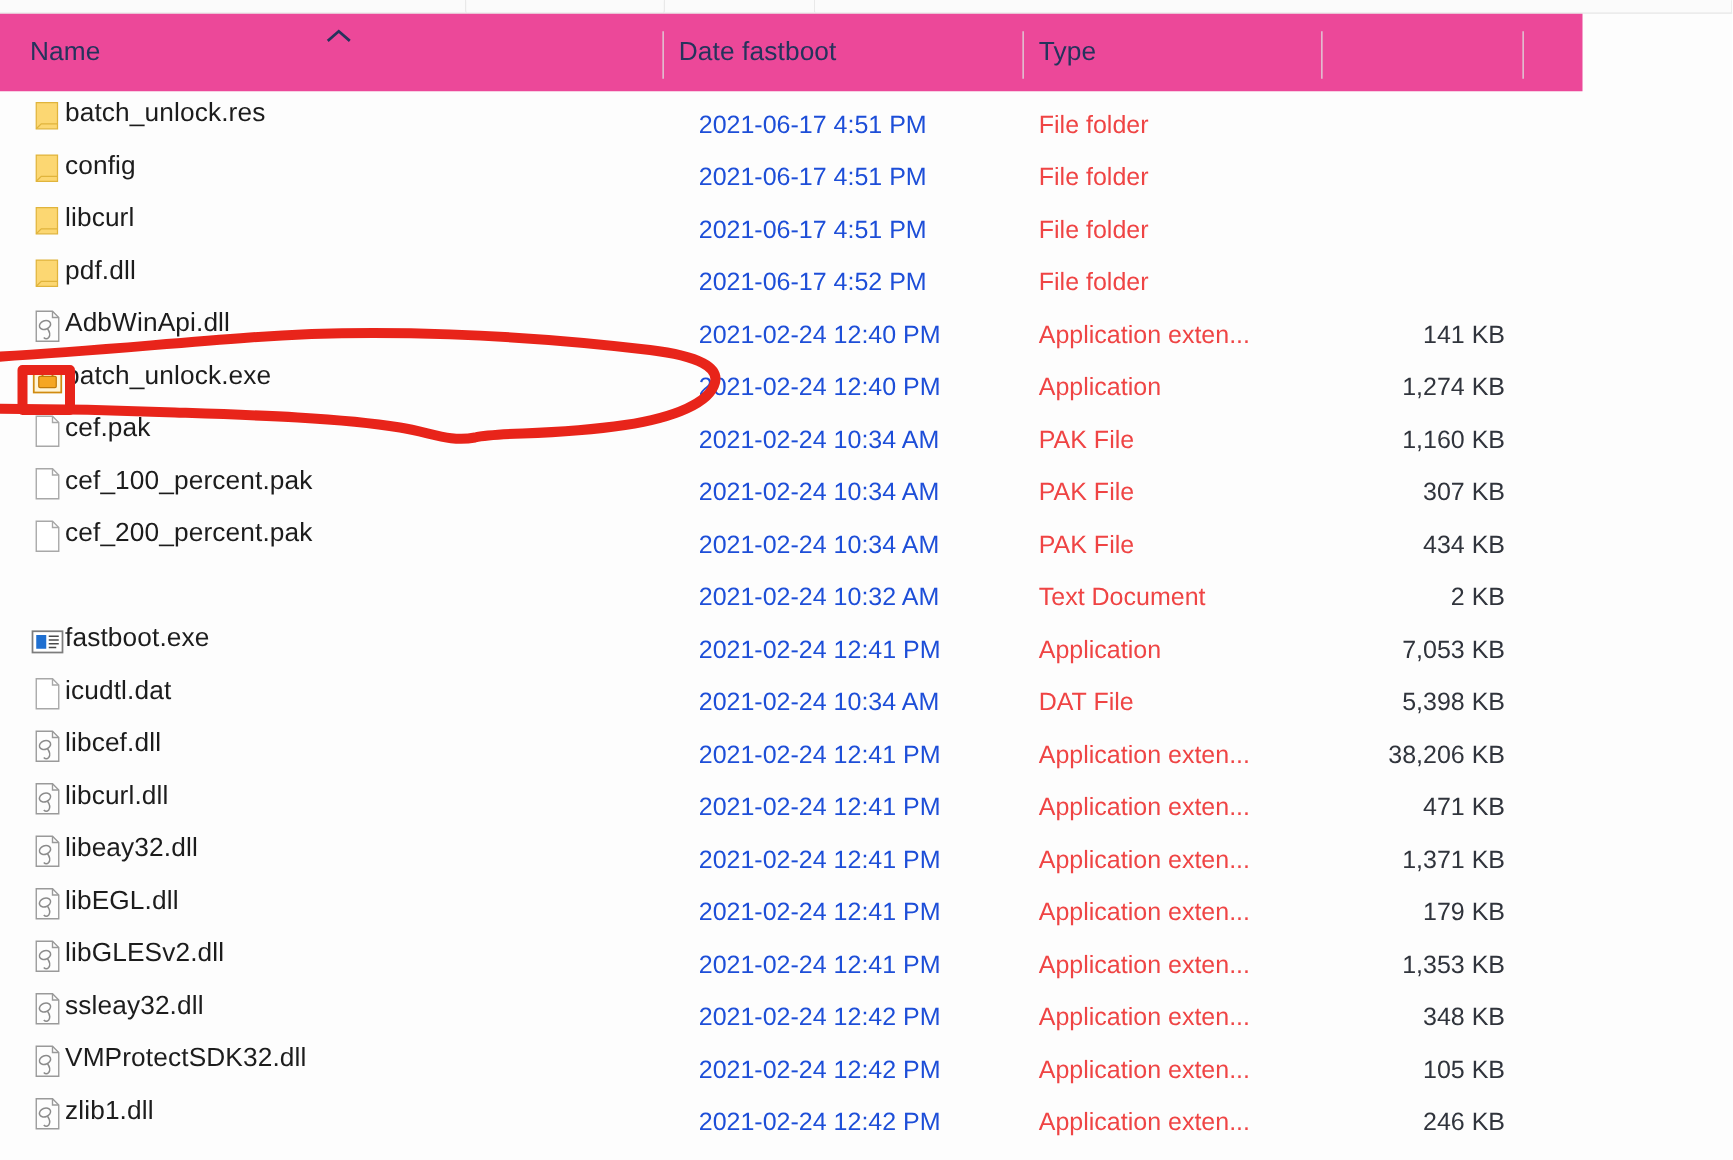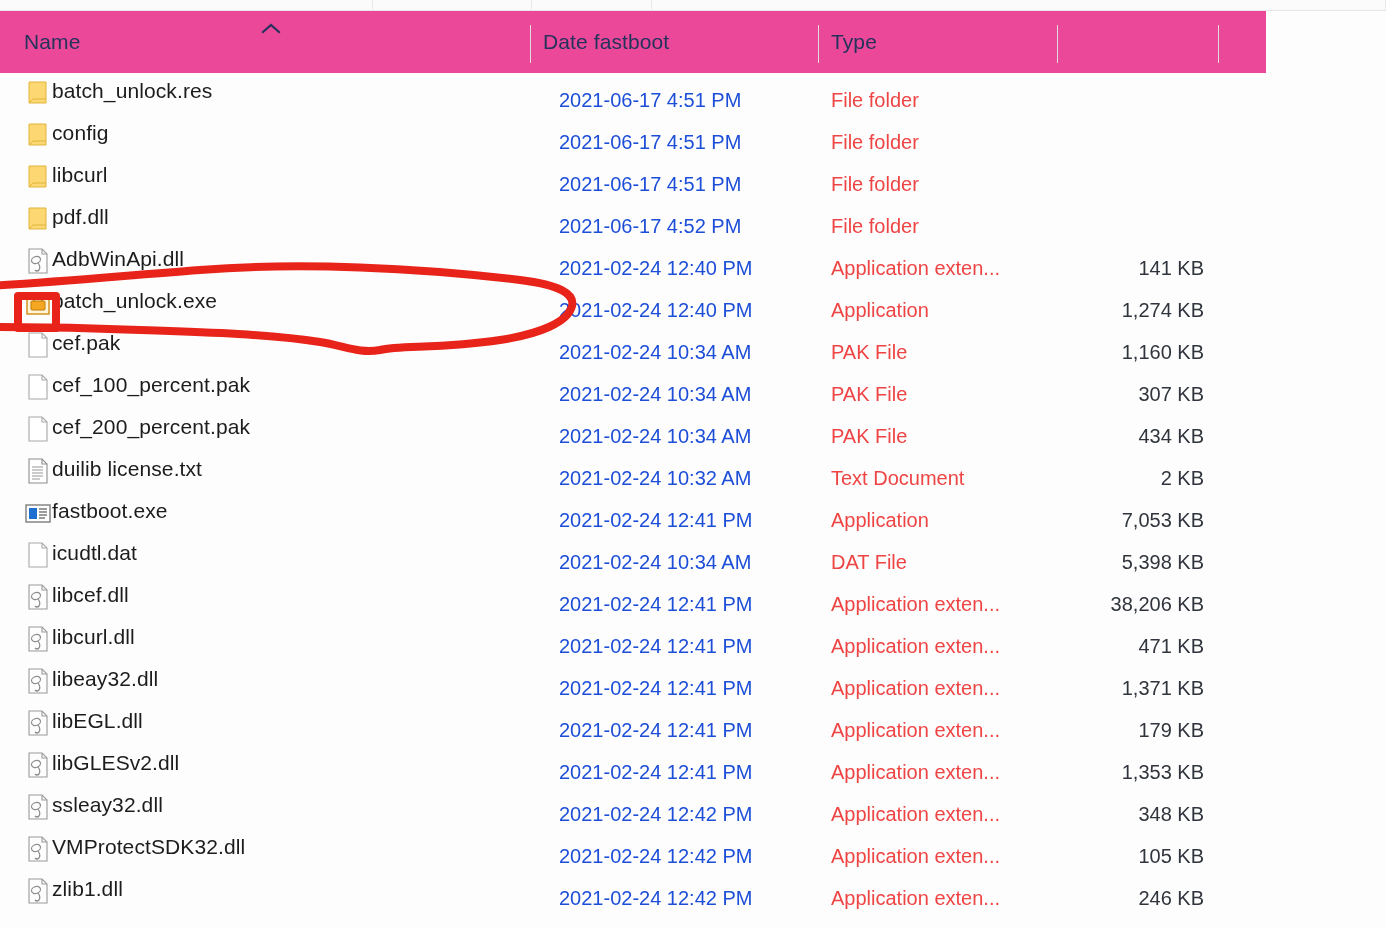--- a/index.html
+++ b/index.html
@@ -280,34 +280,20 @@
         <path d="M5 2 h13 l5 5 v19 h-18 z" fill="#ffffff" stroke="#a8a8a8" stroke-width="1.1"></path>
         <path d="M18 2 v5 h5" fill="none" stroke="#a8a8a8" stroke-width="1.1"></path>
       </svg></span>
       <span class="fname">cef_200_percent.pak</span>
     </div>
     <div class="cell-date">2021-02-24 10:34 AM</div>
     <div class="cell-type">PAK File</div>
     <div class="cell-size">434 KB</div>
       </div>
       <div class="row">
-    <div class="cell-name">
-      <span class="icon"><svg width="28" height="30" viewBox="0 0 28 30">
-        <path d="M5 2 h13 l5 5 v19 h-18 z" fill="#ffffff" stroke="#8d8d8d" stroke-width="1.1"></path>
-        <path d="M18 2 v5 h5" fill="none" stroke="#8d8d8d" stroke-width="1.1"></path>
-        <g stroke="#8d8d8d" stroke-width="0.9">
-          <path d="M8 10 h11"></path>
-                <path d="M8 13 h11"></path>
-                <path d="M8 16 h11"></path>
-          <path d="M8 19 h11"></path>
-                <path d="M8 22 h8"></path>
-        </g>
-      </svg></span>
-      <span class="fname">duilib license.txt</span>
-    </div>
     <div class="cell-date">2021-02-24 10:32 AM</div>
     <div class="cell-type">Text Document</div>
     <div class="cell-size">2 KB</div>
       </div>
       <div class="row">
     <div class="cell-name">
       <span class="icon"><svg width="28" height="30" viewBox="0 0 28 30">
         <rect x="2" y="6" width="24" height="17" fill="#ffffff" stroke="#7d7d7d" stroke-width="1.4"></rect>
         <rect x="5" y="9" width="8" height="11" fill="#1f6fd0"></rect>
         <g stroke="#4a4a4a" stroke-width="1.1">

